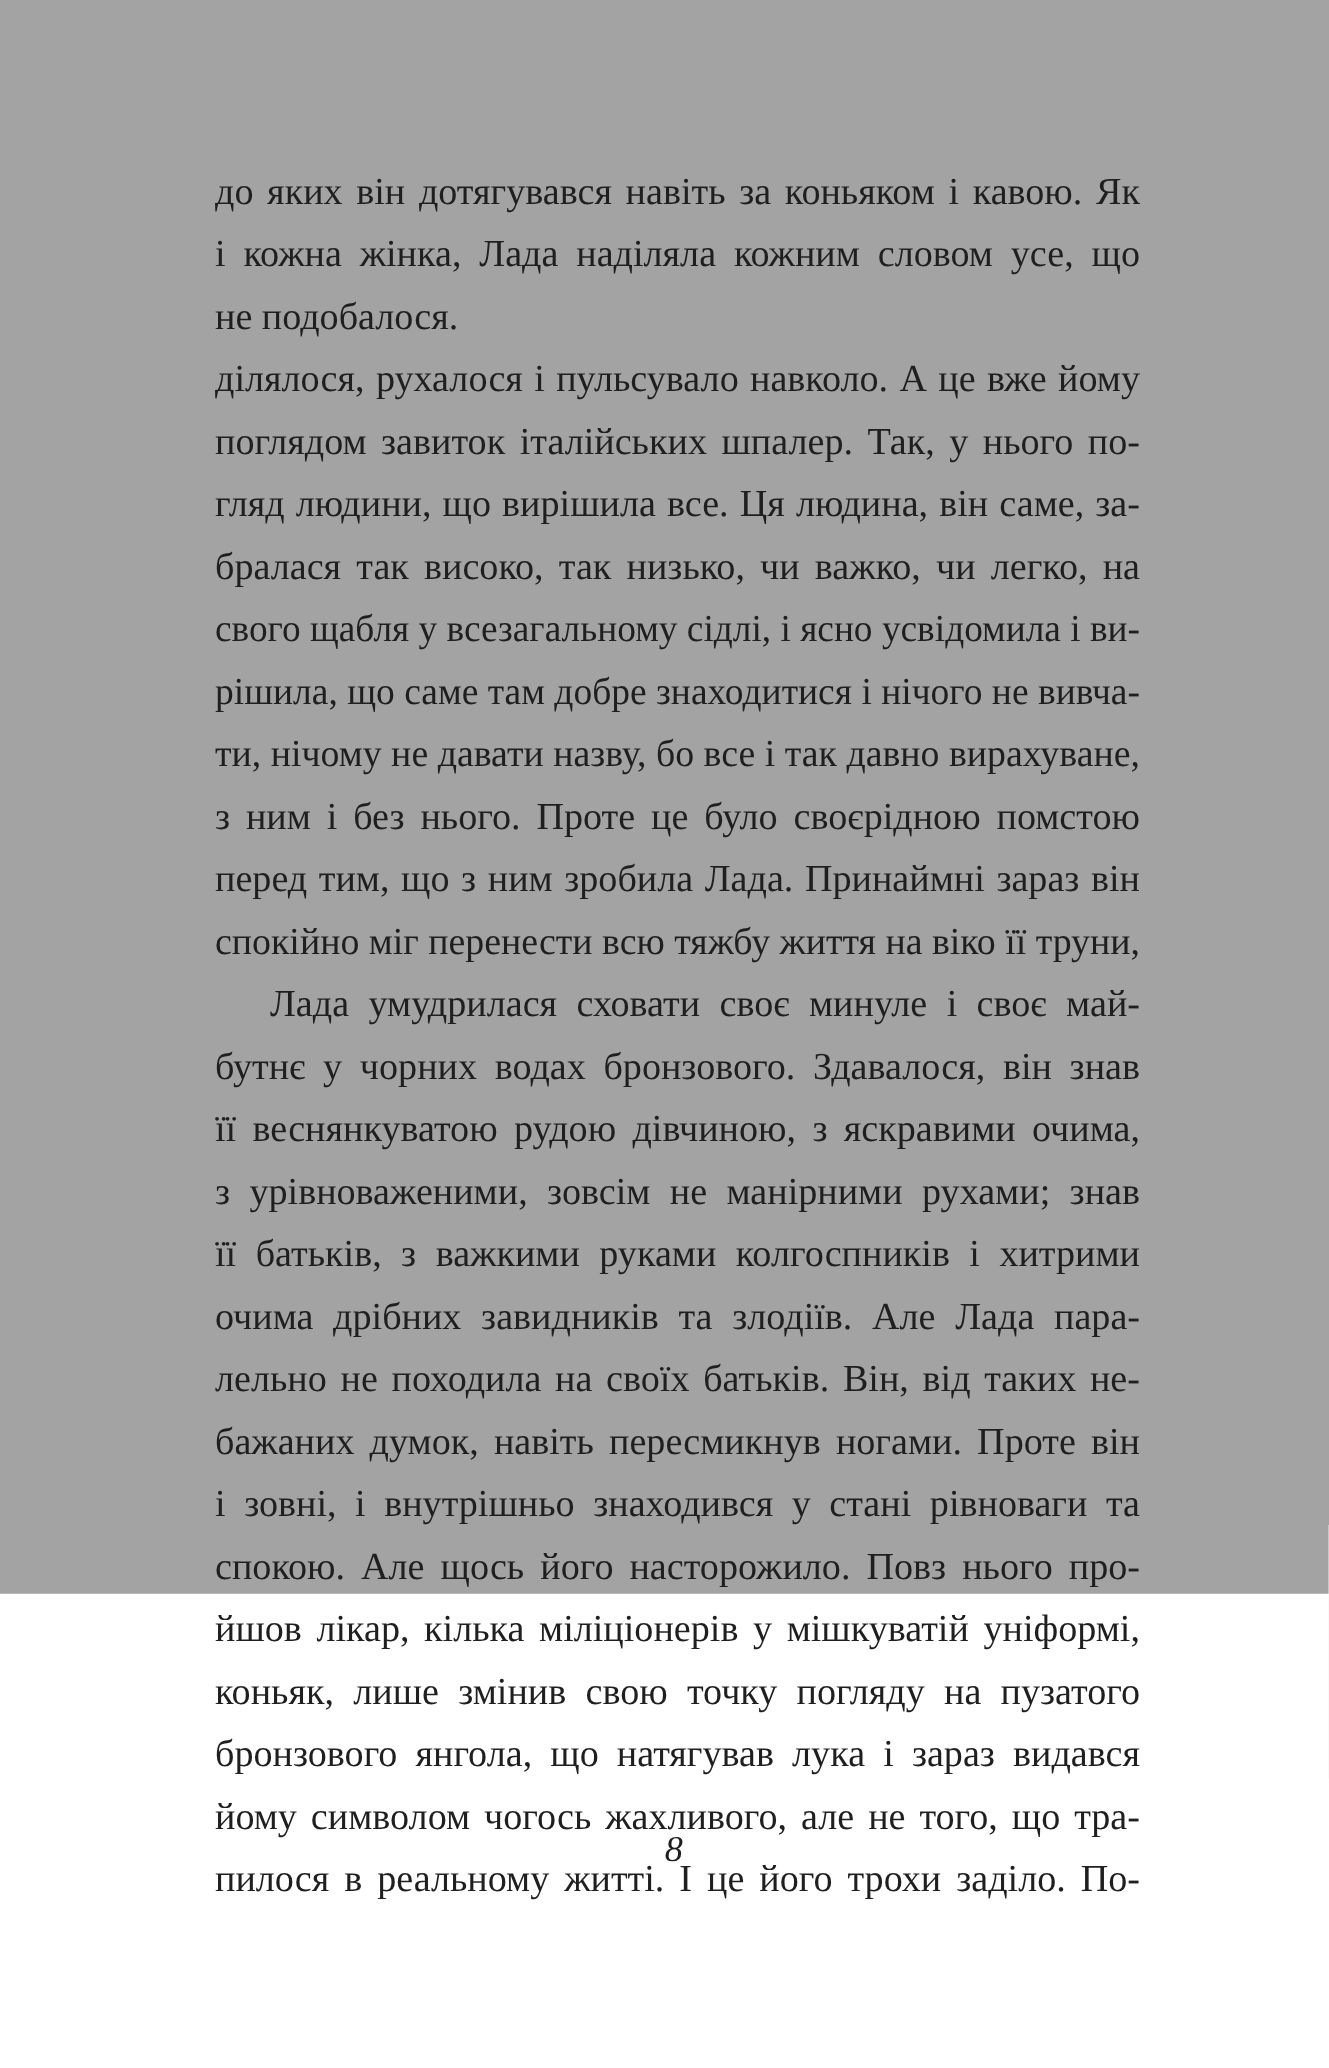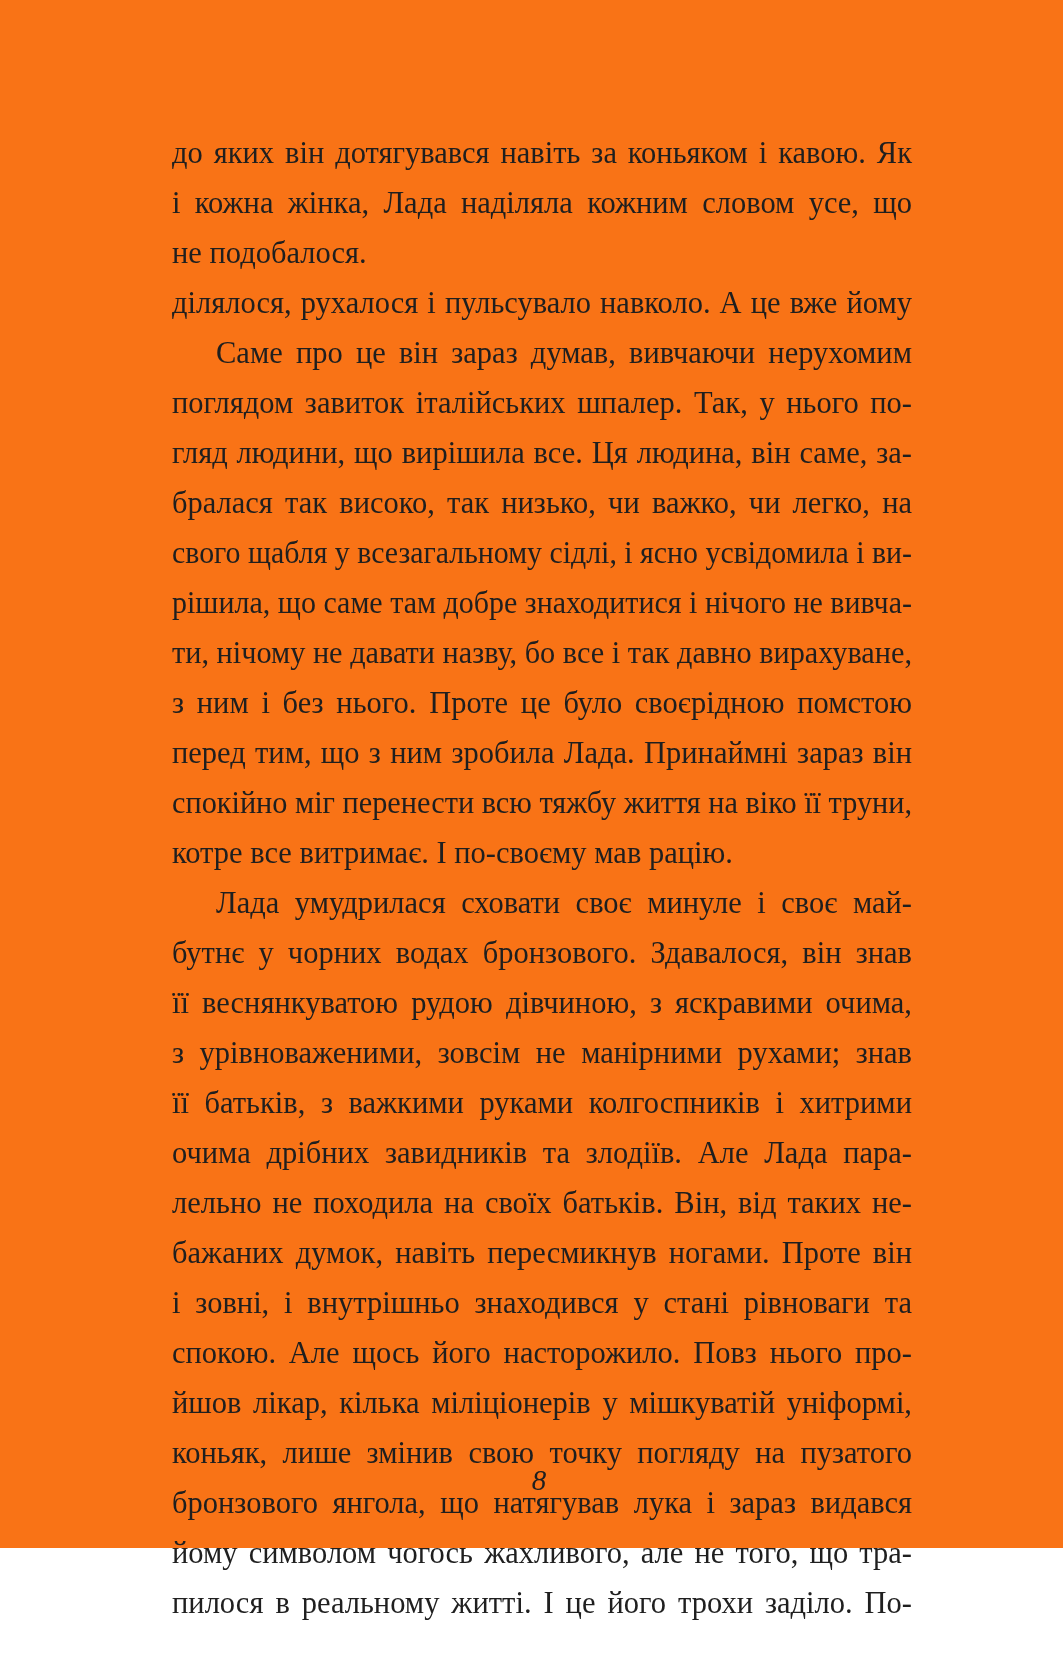--- a/index.html
+++ b/index.html
@@ -11,22 +11,22 @@
       width: 1063px;
       height: 1654px;
       position: relative;
       overflow: hidden;
     }
     .page {
       position: absolute;
       left: 0;
       top: 0;
       width: 1063px;
-      height: 1548px;
-      background: #f97316;
+      height: 1275px;
+      background: #a3a3a3;
     }
     .text-block {
       position: absolute;
       left: 172px;
       top: 128px;
       width: 740px;
       font-family: "Liberation Serif", "DejaVu Serif", serif;
       font-size: 30.5px;
       color: #1f1f1f;
     }
@@ -61,31 +61,29 @@
   </style>
 </head>
 <body>
 
 <div class="page">
   <div class="text-block" id="text-block">
       <span class="line">до яких він дотягувався навіть за коньяком і кавою. Як</span>
       <span class="line">і кожна жінка, Лада наділяла кожним словом усе, що</span>
       <span class="line last">не подобалося.</span>
       <span class="line">ділялося, рухалося і пульсувало навколо. А це вже йому</span>
-      <span class="line indent">Саме про це він зараз думав, вивчаючи нерухомим</span>
       <span class="line">поглядом завиток італійських шпалер. Так, у нього по-</span>
       <span class="line">гляд людини, що вирішила все. Ця людина, він саме, за-</span>
       <span class="line">бралася так високо, так низько, чи важко, чи легко, на</span>
       <span class="line" style="width: 755.547px; transform: scaleX(0.979423);">свого щабля у всезагальному сідлі, і ясно усвідомила і ви-</span>
       <span class="line" style="width: 752.328px; transform: scaleX(0.983613);">рішила, що саме там добре знаходитися і нічого не вивча-</span>
       <span class="line" style="width: 745.156px; transform: scaleX(0.99308);">ти, нічому не давати назву, бо все і так давно вирахуване,</span>
       <span class="line">з ним і без нього. Проте це було своєрідною помстою</span>
       <span class="line">перед тим, що з ним зробила Лада. Принаймні зараз він</span>
       <span class="line" style="width: 745.391px; transform: scaleX(0.992768);">спокійно міг перенести всю тяжбу життя на віко її труни,</span>
-      <span class="line last">котре все витримає. І по-своєму мав рацію.</span>
       <span class="line indent">Лада умудрилася сховати своє минуле і своє май-</span>
       <span class="line">бутнє у чорних водах бронзового. Здавалося, він знав</span>
       <span class="line">її веснянкуватою рудою дівчиною, з яскравими очима,</span>
       <span class="line">з урівноваженими, зовсім не манірними рухами; знав</span>
       <span class="line">її батьків, з важкими руками колгоспників і хитрими</span>
       <span class="line">очима дрібних завидників та злодіїв. Але Лада пара-</span>
       <span class="line">лельно не походила на своїх батьків. Він, від таких не-</span>
       <span class="line">бажаних думок, навіть пересмикнув ногами. Проте він</span>
       <span class="line">і зовні, і внутрішньо знаходився у стані рівноваги та</span>
       <span class="line">спокою. Але щось його насторожило. Повз нього про-</span>

